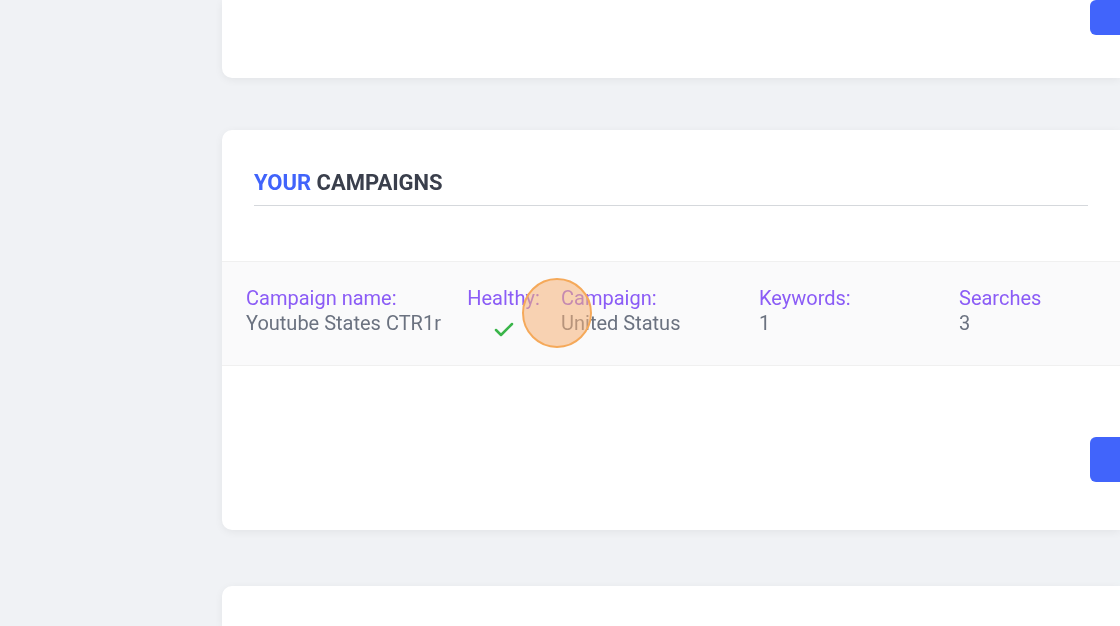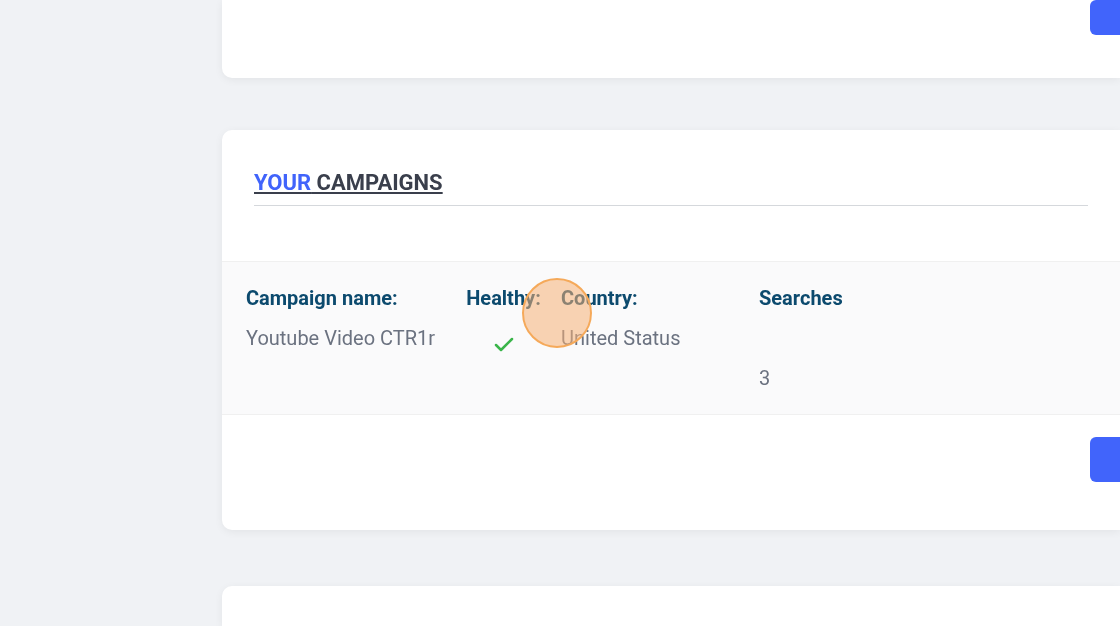--- a/index.html
+++ b/index.html
@@ -46,21 +46,20 @@
     }
     .card-header {
       padding: 40px 32px 0 32px;
     }
     .section-title {
       font-size: 22px;
       font-weight: 700;
       color: #3a3f4c;
       padding-bottom: 10px;
       border-bottom: 1px solid #d5d8dc;
-      text-decoration: underline;
     }
     .section-title .highlight {
       color: #4164fb;
     }
     .table-wrap {
       margin-top: 55px;
     }
     .table-row {
       display: flex;
       background-color: #fafafb;
@@ -70,26 +69,26 @@
     }
     .col {
       display: flex;
       flex-direction: column;
     }
     .col-name { width: 200px; }
     .col-healthy { width: 115px; align-items: center; }
     .col-status { width: 80px; text-align: center; align-items: center; }
     .col-country { width: 198px; }
     .col-keywords { width: 200px; }
-    .col-searches { flex: 1; gap: 40px; }
+    .col-searches { flex: 1; }
     .col-label {
       font-size: 20px;
-      font-weight: 700;
-      color: #0c4a6e;
-      margin-bottom: 16px;
+      font-weight: 400;
+      color: #8b5cf6;
+      margin-bottom: 1px;
       white-space: nowrap;
     }
     .col-value {
       font-size: 20px;
       font-weight: 400;
       color: #6b7280;
       white-space: nowrap;
     }
     .check-icon {
       width: 24px;
@@ -143,33 +142,37 @@
   <div class="card-header">
     <h2 class="section-title">
       <span class="highlight">YOUR</span><span> CAMPAIGNS</span>
     </h2>
   </div>
 
   <div class="table-wrap">
     <div class="table-row">
       <div class="col col-name">
         <span class="col-label">Campaign name:</span>
-        <span class="col-value">Youtube Video CTR1r</span>
+        <span class="col-value">Youtube States CTR1r</span>
       </div>
       <div class="col col-healthy">
         <span class="col-label">Healthy:</span>
         <span class="check-icon">
           <svg viewBox="0 0 24 24" fill="none" stroke="#3ab54a" stroke-width="2.5" stroke-linecap="round" stroke-linejoin="round">
             <polyline points="4 13 9 18 20 7"></polyline>
           </svg>
         </span>
       </div>
       <div class="col col-country">
-        <span class="col-label">Country:</span>
+        <span class="col-label">Campaign:</span>
         <span class="col-value">United Status</span>
+      </div>
+      <div class="col col-keywords">
+        <span class="col-label">Keywords:</span>
+        <span class="col-value">1</span>
       </div>
       <div class="col col-searches">
         <span class="col-label">Searches</span>
         <span class="col-value">3</span>
       </div>
     </div>
   </div>
 
   <div class="blue-btn-bottom"></div>
 </div>

